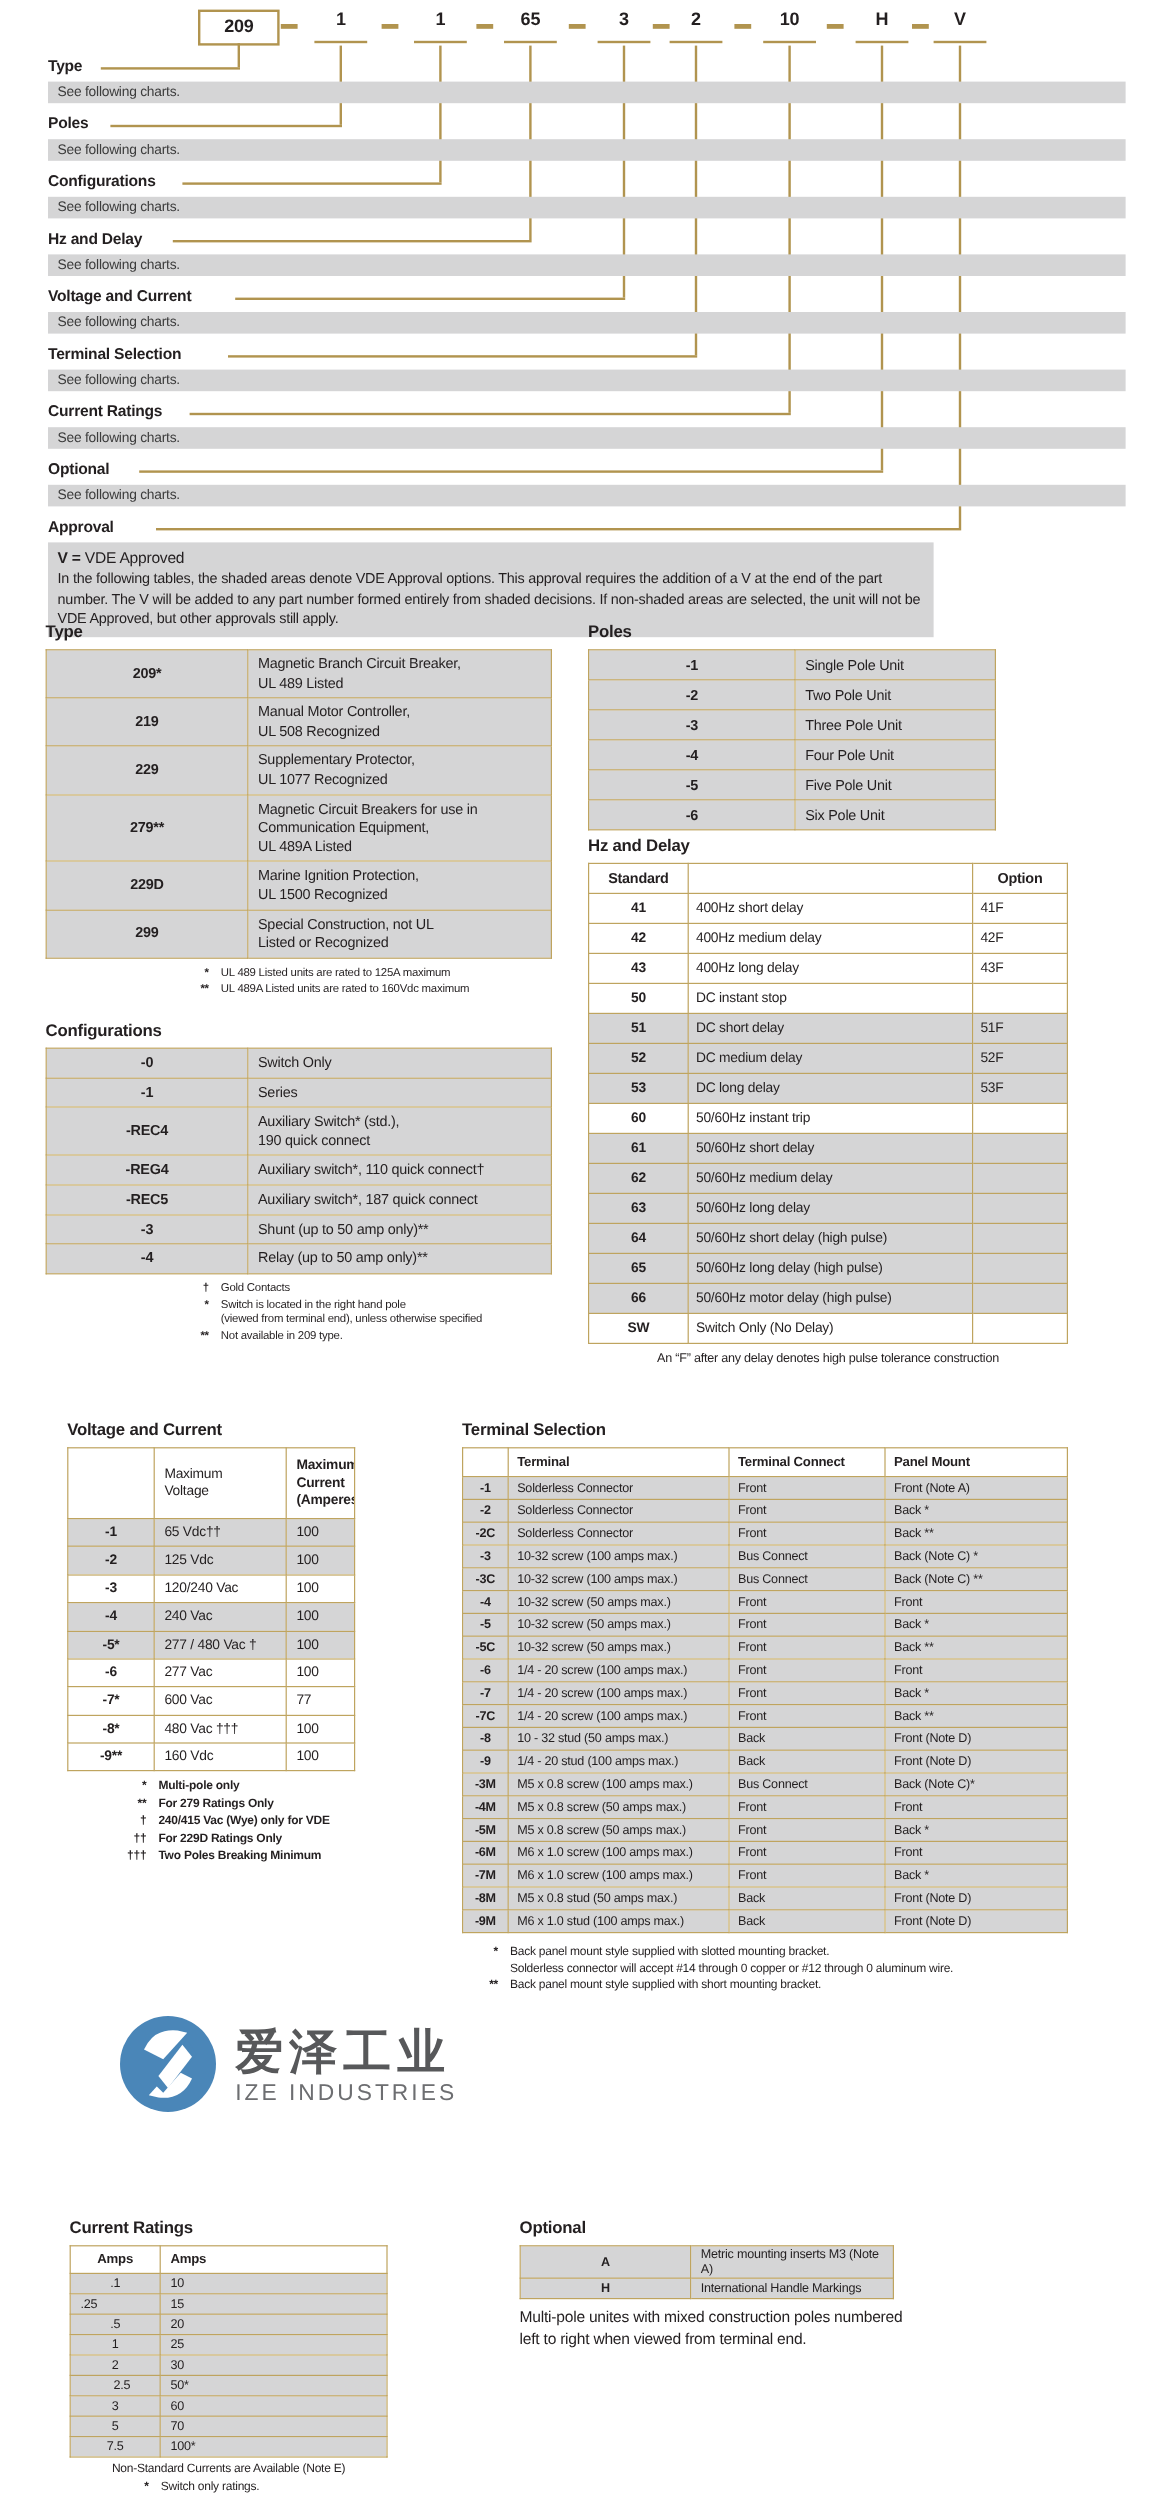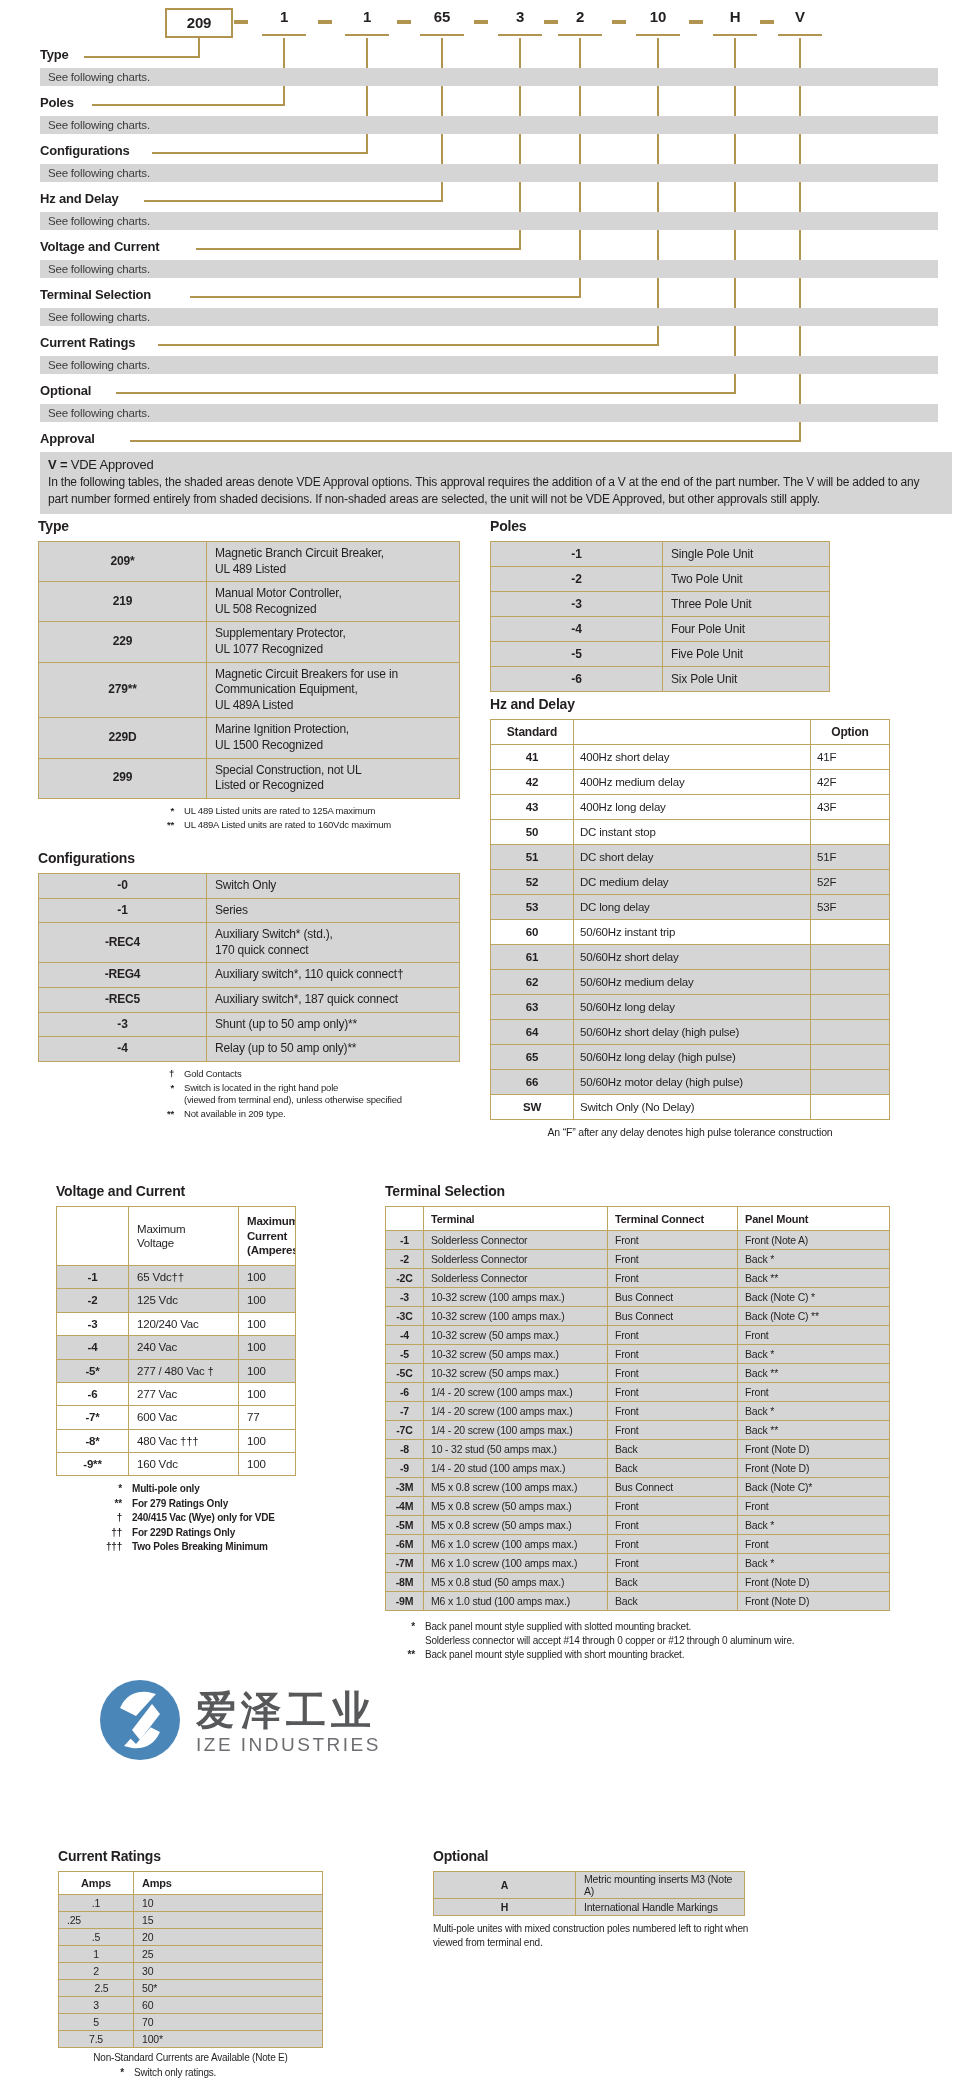--- a/index.html
+++ b/index.html
@@ -9,21 +9,21 @@
   .pn-box{position:absolute;border:2px solid #b1944f;font-weight:bold;font-size:15px;
           text-align:center;line-height:26px;}
   .pn-seg{position:absolute;width:44px;height:26px;border-bottom:2px solid #b1944f;
           font-weight:bold;font-size:15px;text-align:center;}
   .pn-dash{position:absolute;width:14px;height:4px;background:#b1944f;}
   .vline{position:absolute;width:2px;background:#b1944f;}
   .hline{position:absolute;height:2px;background:#b1944f;}
   .dlabel{position:absolute;left:40px;font-size:13px;font-weight:bold;}
   .dbar{position:absolute;left:40px;width:898px;height:18px;background:#d5d5d6;
         font-size:11.5px;color:#3c3c3c;line-height:18px;padding-left:8px;box-sizing:border-box;}
-  .vblock{position:absolute;left:40px;top:452px;width:912px;background:#d5d5d6;
+  .vblock{position:absolute;left:40px;top:452px;width:738px;background:#d5d5d6;
           box-sizing:border-box;padding:5px 10px 7px 8px;}
   .vblock .lead{font-size:13px;margin-bottom:2px;}
   .vblock .lead b{font-weight:bold;}
   .vblock .body{font-size:12px;line-height:1.38;}
   
   .sec{position:absolute;}
   .sec-h{font-size:14px;font-weight:bold;margin-bottom:7px;}
   table.gtbl{border-collapse:collapse;table-layout:fixed;}
   .gtbl td{border:1px solid #bfa45f;vertical-align:middle;overflow:hidden;}
   tr.shaded td,td.shaded{background:#d5d5d6;}
@@ -203,21 +203,21 @@
           </tr>
 
           <tr class="shaded">
             <td class="code">-1</td>
             <td class="pre">Series</td>
           </tr>
 
           <tr class="shaded">
             <td class="code">-REC4</td>
             <td class="pre">Auxiliary Switch* (std.),
-170 quick connect</td>
+190 quick connect</td>
           </tr>
 
           <tr class="shaded">
             <td class="code">-REG4</td>
             <td class="pre">Auxiliary switch*, 110 quick connect†</td>
           </tr>
 
           <tr class="shaded">
             <td class="code">-REC5</td>
             <td class="pre">Auxiliary switch*, 187 quick connect</td>
@@ -786,16 +786,16 @@
             <td class="code">A</td>
             <td>Metric mounting inserts M3 (Note A)</td>
           </tr>
 
           <tr class="shaded">
             <td class="code">H</td>
             <td>International Handle Markings</td>
           </tr>
         </tbody>
     </table>
-    <div style="font-size:10px;line-height:1.4;margin-top:6px;width:322px;">Multi-pole unites with mixed construction poles numbered left to right when viewed from terminal end.</div>
+    <div style="font-size:13px;line-height:1.4;margin-top:6px;width:322px;">Multi-pole unites with mixed construction poles numbered left to right when viewed from terminal end.</div>
   </div>
 
 </div>
 
 </body></html>

